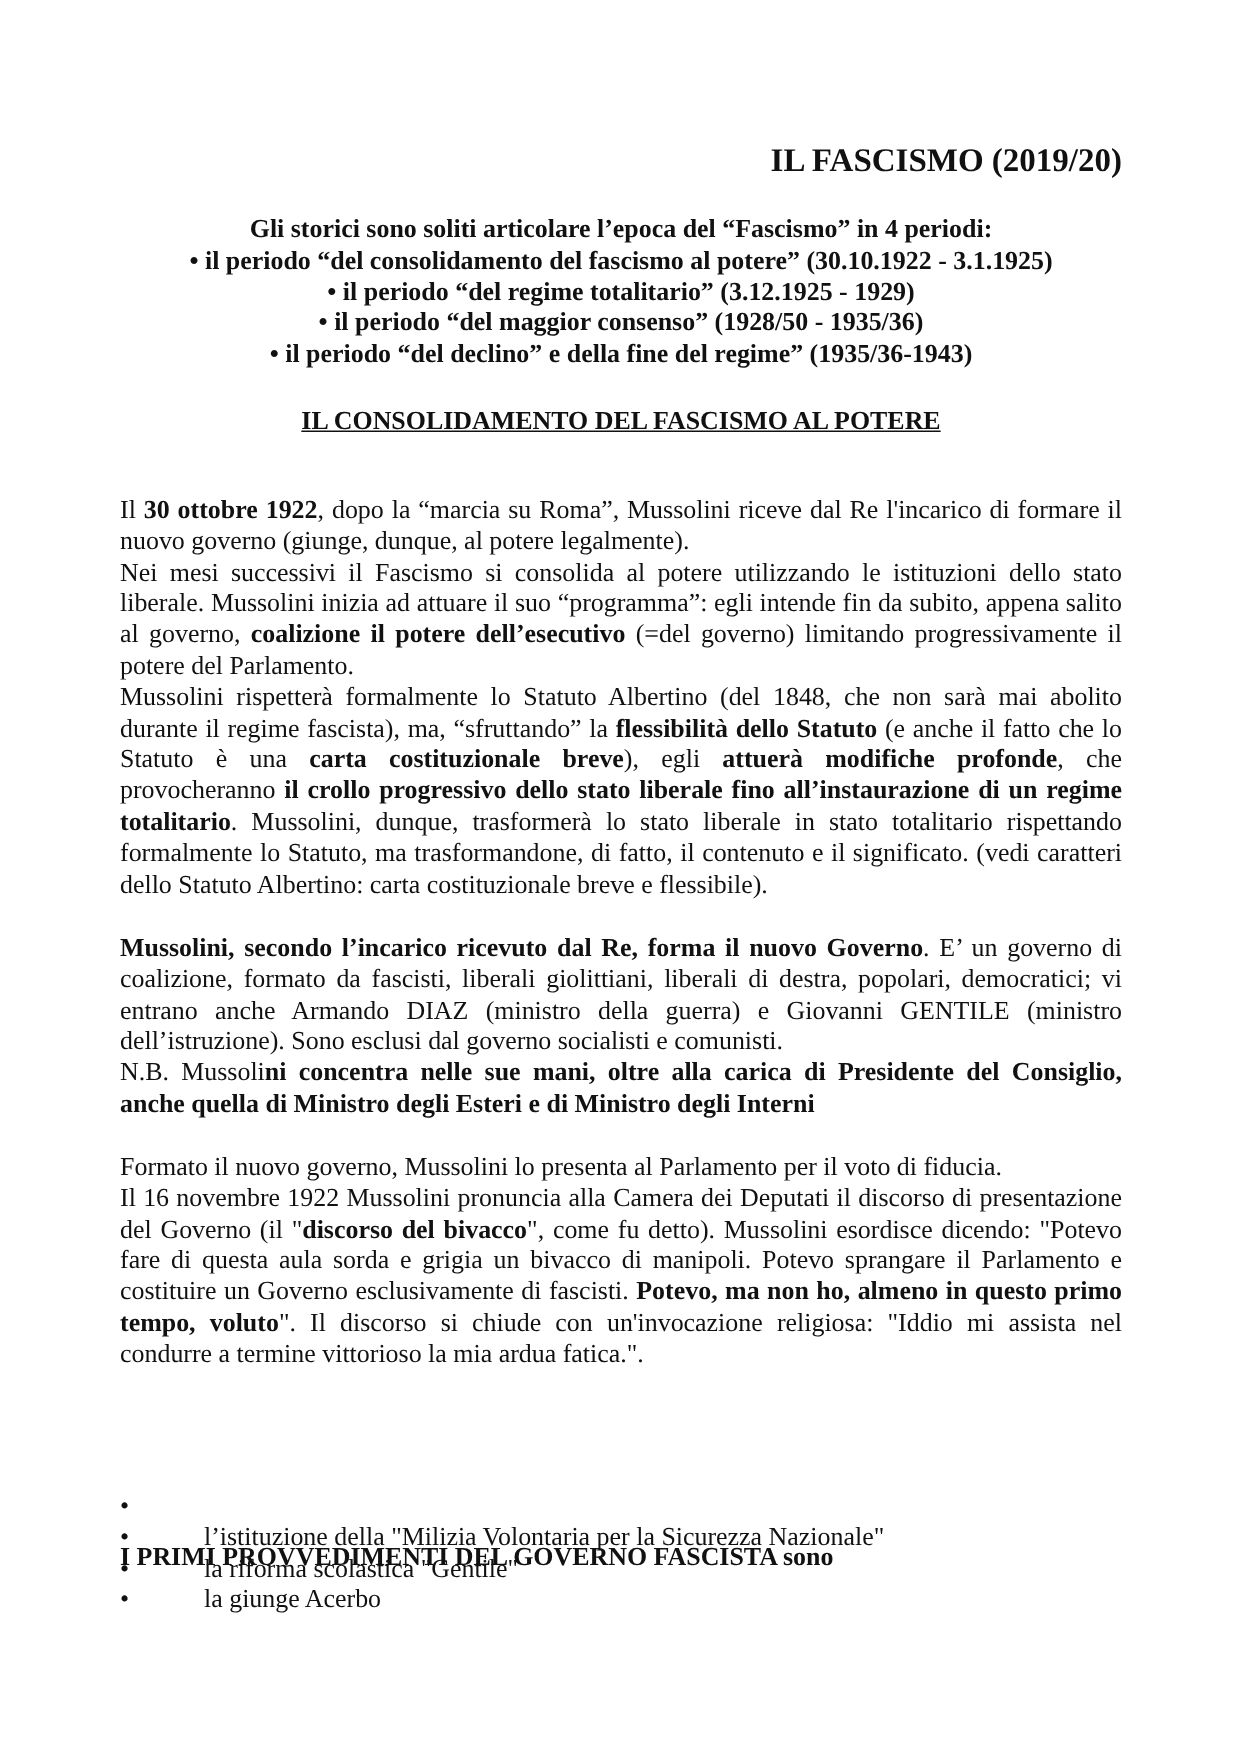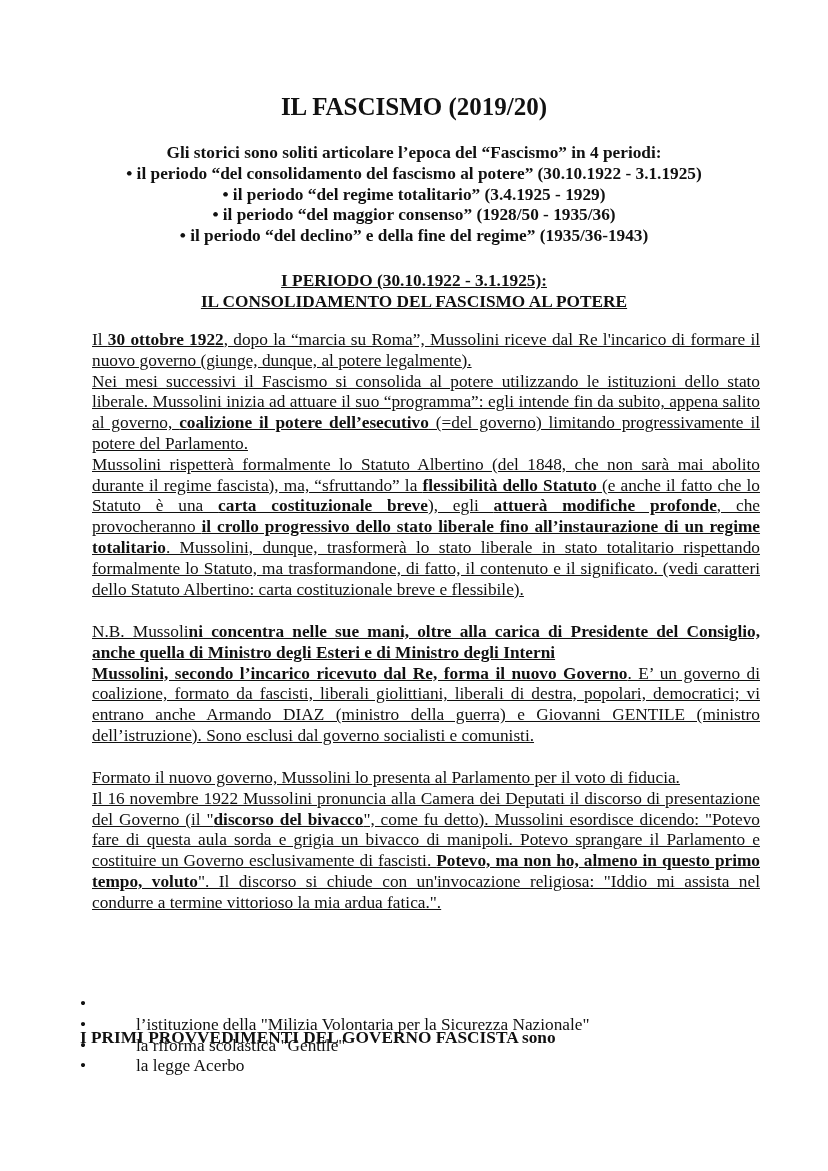--- a/index.html
+++ b/index.html
@@ -2,70 +2,69 @@
 <html><head>
   <meta charset="utf-8">
   <style>
     html, body { margin: 0; padding: 0; background: #ffffff; }
     body { width: 828px; height: 1171px; position: relative; overflow: hidden; }
     .page {
       position: absolute; left: 80px; top: 0; width: 668px;
       font-family: "Liberation Serif", "DejaVu Serif", serif;
       font-size: 17.3px; line-height: 20.8px; color: #111111;
     }
-    .title { position: absolute; left: 0; width: 668px; top: 97px; text-align: center; font-weight: bold; font-size: 25px; }
+    .title { position: absolute; left: 0; width: 668px; top: 97px; text-align: right; font-weight: bold; font-size: 22px; }
     .intro { position: absolute; left: 0; top: 143px; width: 668px; font-weight: bold; }
     .intro div { white-space: nowrap; text-align: center; }
     .section-head { position: absolute; left: 0; top: 271px; width: 668px; text-align: center; font-weight: bold; text-decoration: underline; }
-    .body-block { position: absolute; left: 12px; width: 668px; text-align: justify; text-decoration: underline; }
+    .body-block { position: absolute; left: 0; width: 668px; text-align: justify; }
     .body-block p { margin: 0; }
     .b { font-weight: bold; }
     .list-head { position: absolute; left: 0; top: 1028px; font-weight: bold; white-space: nowrap; }
     .list { position: absolute; left: 0; top: 994px; width: 668px; margin: 0; padding: 0; list-style: none; }
     .list li { position: relative; padding-left: 56px; height: 20.8px; white-space: nowrap; }
     .list li .bullet { position: absolute; left: 0; top: 0; }
   </style>
 </head>
 <body>
 
 <div class="page">
 
   <div class="title">IL FASCISMO (2019/20)</div>
 
   <div class="intro">
     <div>Gli storici sono soliti articolare l’epoca del “Fascismo” in 4 periodi:</div>
     <div>• il periodo “del consolidamento del fascismo al potere” (30.10.1922 - 3.1.1925)</div>
-    <div>• il periodo “del regime totalitario” (3.4.1925 - 1929)</div>
+    <div>• il periodo “del regime totalitario” (3.12.1925 - 1929)</div>
     <div>• il periodo “del maggior consenso” (1928/50 - 1935/36)</div>
     <div>• il periodo “del declino” e della fine del regime” (1935/36-1943)</div>
   </div>
 
   <div class="section-head">
-    <div>I PERIODO (30.10.1922 - 3.1.1925):</div>
     <div>IL CONSOLIDAMENTO DEL FASCISMO AL POTERE</div>
   </div>
 
   <div class="body-block" style="top:330px;">
     <p><span>Il </span><span class="b">30 ottobre 1922</span><span>, dopo la “marcia su Roma”, Mussolini riceve dal Re l'incarico di formare il nuovo governo (giunge, dunque, al potere legalmente).</span></p>
     <p><span>Nei mesi successivi il Fascismo si consolida al potere utilizzando le istituzioni dello stato liberale. Mussolini inizia ad attuare il suo “programma”: egli intende fin da subito, appena salito al governo, </span><span class="b">coalizione il potere dell’esecutivo</span><span> (=del governo) limitando progressivamente il potere del Parlamento.</span></p>
     <p><span>Mussolini rispetterà formalmente lo Statuto Albertino (del 1848, che non sarà mai abolito durante il regime fascista), ma, “sfruttando” la </span><span class="b">flessibilità dello Statuto</span><span> (e anche il fatto che lo Statuto è una </span><span class="b">carta costituzionale breve</span><span>), egli </span><span class="b">attuerà modifiche profonde</span><span>, che provocheranno </span><span class="b">il crollo progressivo dello stato liberale fino all’instaurazione di un regime totalitario</span><span>. Mussolini, dunque, trasformerà lo stato liberale in stato totalitario rispettando formalmente lo Statuto, ma trasformandone, di fatto, il contenuto e il significato. (vedi caratteri dello Statuto Albertino: carta costituzionale breve e flessibile).</span></p>
   </div>
 
   <div class="body-block" style="top:622px;">
+    <p><span class="b">Mussolini, secondo l’incarico ricevuto dal Re, forma il nuovo Governo</span><span>. E’ un governo di coalizione, formato da fascisti, liberali giolittiani, liberali di destra, popolari, democratici; vi entrano anche Armando DIAZ (ministro della guerra) e Giovanni GENTILE (ministro dell’istruzione). Sono esclusi dal governo socialisti e comunisti.</span></p>
     <p><span>N.B. Mussoli</span><span class="b">ni concentra nelle sue mani, oltre alla carica di Presidente del Consiglio, anche quella di Ministro degli Esteri e di Ministro degli Interni</span></p>
-    <p><span class="b">Mussolini, secondo l’incarico ricevuto dal Re, forma il nuovo Governo</span><span>. E’ un governo di coalizione, formato da fascisti, liberali giolittiani, liberali di destra, popolari, democratici; vi entrano anche Armando DIAZ (ministro della guerra) e Giovanni GENTILE (ministro dell’istruzione). Sono esclusi dal governo socialisti e comunisti.</span></p>
   </div>
 
   <div class="body-block" style="top:768px;">
     <p>Formato il nuovo governo, Mussolini lo presenta al Parlamento per il voto di fiducia.</p>
     <p><span>Il 16 novembre 1922 Mussolini pronuncia alla Camera dei Deputati il discorso di presentazione del Governo (il "</span><span class="b">discorso del bivacco</span><span>", come fu detto). Mussolini esordisce dicendo: "Potevo fare di questa aula sorda e grigia un bivacco di manipoli. Potevo sprangare il Parlamento e costituire un Governo esclusivamente di fascisti. </span><span class="b">Potevo, ma non ho, almeno in questo primo tempo, voluto</span><span>". Il discorso si chiude con un'invocazione religiosa: "Iddio mi assista nel condurre a termine vittorioso la mia ardua fatica.".</span></p>
   </div>
 
   <div class="list-head">I PRIMI PROVVEDIMENTI DEL GOVERNO FASCISTA sono</div>
 
   <ul class="list">
     <li><span class="bullet">•</span></li>
     <li><span class="bullet">•</span><span>l’istituzione della "Milizia Volontaria per la Sicurezza Nazionale"</span></li>
     <li><span class="bullet">•</span><span>la riforma scolastica "Gentile"</span></li>
-    <li><span class="bullet">•</span><span>la legge Acerbo</span></li>
+    <li><span class="bullet">•</span><span>la giunge Acerbo</span></li>
   </ul>
 
 </div>
 
 </body></html>

